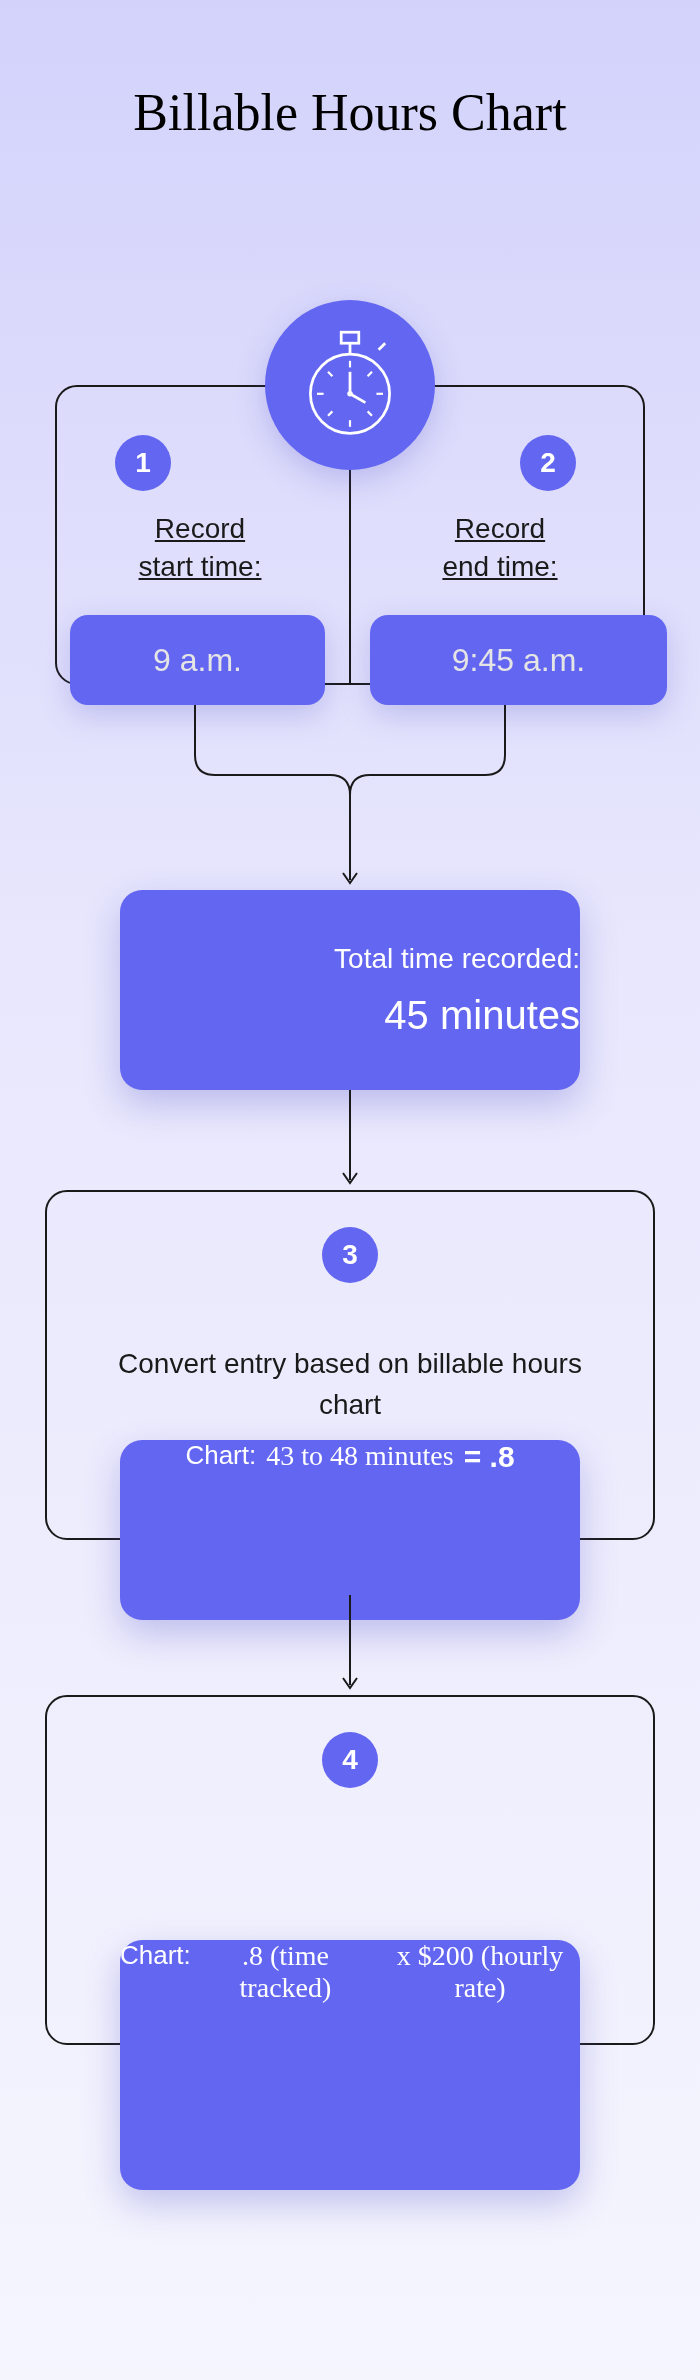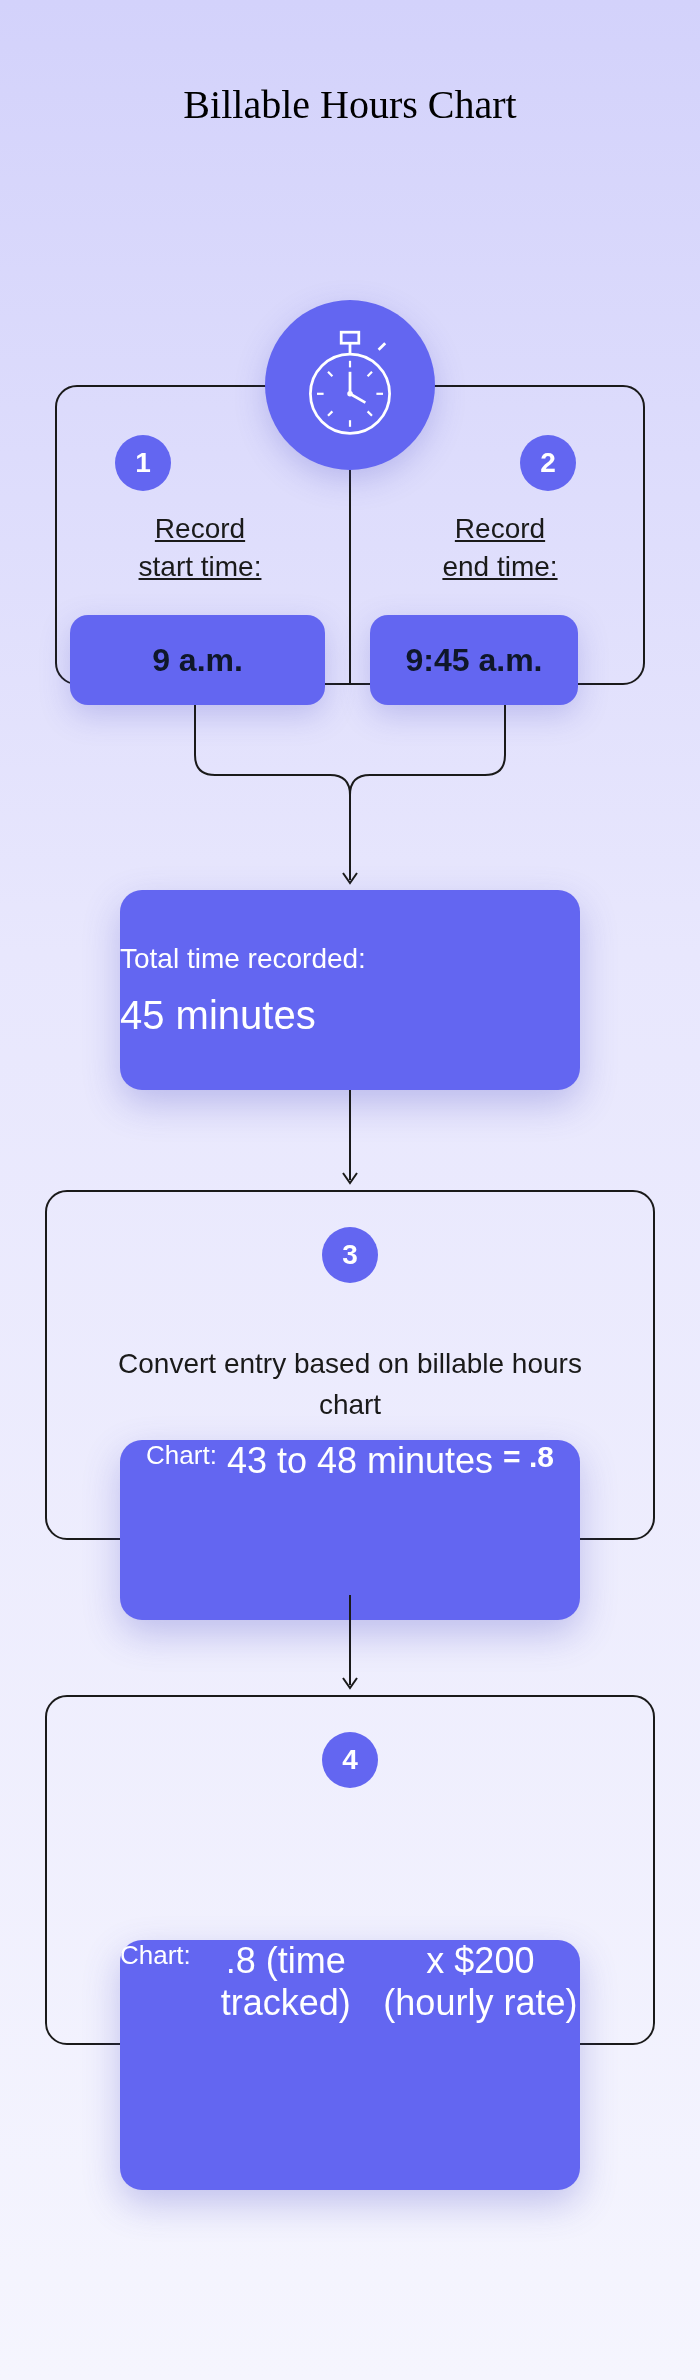--- a/index.html
+++ b/index.html
@@ -7,21 +7,21 @@
     width: 700px;
     height: 2380px;
     background: linear-gradient(180deg, #d3d2fb 0%, #e8e7fd 40%, #f5f5fe 100%);
     font-family: -apple-system, BlinkMacSystemFont, "Segoe UI", Arial, sans-serif;
     color: #1a1a1a;
     position: relative;
     overflow: hidden;
   }
   .title {
     font-family: Georgia, "Times New Roman", serif;
-    font-size: 40px;
+    font-size: 52px;
     font-weight: 500;
     text-align: center;
     padding-top: 80px;
     line-height: 1.25;
     color: #000;
   }
   .stopwatch-circle {
     position: absolute;
     left: 50%;
     transform: translateX(-50%);
@@ -74,32 +74,32 @@
     text-align: center;
     line-height: 1.35;
     color: #1a1a1a;
     text-decoration: underline;
   }
   .lbl-1 { top: 510px; left: 65px; width: 270px; }
   .lbl-2 { top: 510px; left: 360px; width: 280px; }
   .time-pill {
     position: absolute;
     background: #6366f1;
-    color: #0f172a;
+    color: #e5e5e5;
     font-size: 32px;
-    font-weight: 700;
+    font-weight: 400;
     border-radius: 18px;
     height: 90px;
     display: flex;
     align-items: center;
     justify-content: center;
     box-shadow: 0 10px 30px rgba(80,80,200,0.25);
   }
   .pill-1 { top: 615px; left: 70px; width: 255px; }
-  .pill-2 { top: 615px; left: 370px; width: 208px; }
+  .pill-2 { top: 615px; left: 370px; width: 297px; }
   .join-path {
     position: absolute;
     top: 705px;
     left: 155px;
     width: 390px;
     height: 90px;
   }
   .arrow-down {
     position: absolute;
     left: 50%;
@@ -110,21 +110,21 @@
   .ad-3 { top: 1595px; height: 100px; }
   .total-box {
     position: absolute;
     top: 890px;
     left: 120px;
     width: 460px;
     height: 200px;
     background: #6366f1;
     border-radius: 22px;
     color: #fff;
-    text-align: left;
+    text-align: right;
     display: flex;
     flex-direction: column;
     justify-content: center;
     gap: 18px;
     box-shadow: 0 14px 36px rgba(80,80,200,0.3);
   }
   .total-box .lbl { font-size: 28px; color:#fff; }
   .total-box .val { font-size: 40px; font-weight: 400; }
   .panel {
     position: absolute;
@@ -164,21 +164,21 @@
     color:#fff;
     text-align:center;
     display:flex;
     flex-direction:row;
     justify-content:center;
     box-shadow: 0 14px 36px rgba(80,80,200,0.3);
   }
   .info-3 { top: 1440px; left: 120px; width: 460px; height: 180px; gap:10px; }
   .info-4 { top: 1940px; left: 120px; width: 460px; height: 250px; gap:12px; }
   .info-box .hdr { font-size: 26px; }
-  .info-box .line { font-size: 36px; }
+  .info-box .line { font-size: 28px; font-family: Liberation Serif, serif; }
   .info-box .result { font-size: 30px; font-weight:600; }
 </style>
 </head>
 <body>
 
 <div class="title">
   <span>Billable Hours Chart</span><br>
 </div>
 
 <div class="stopwatch-circle">

